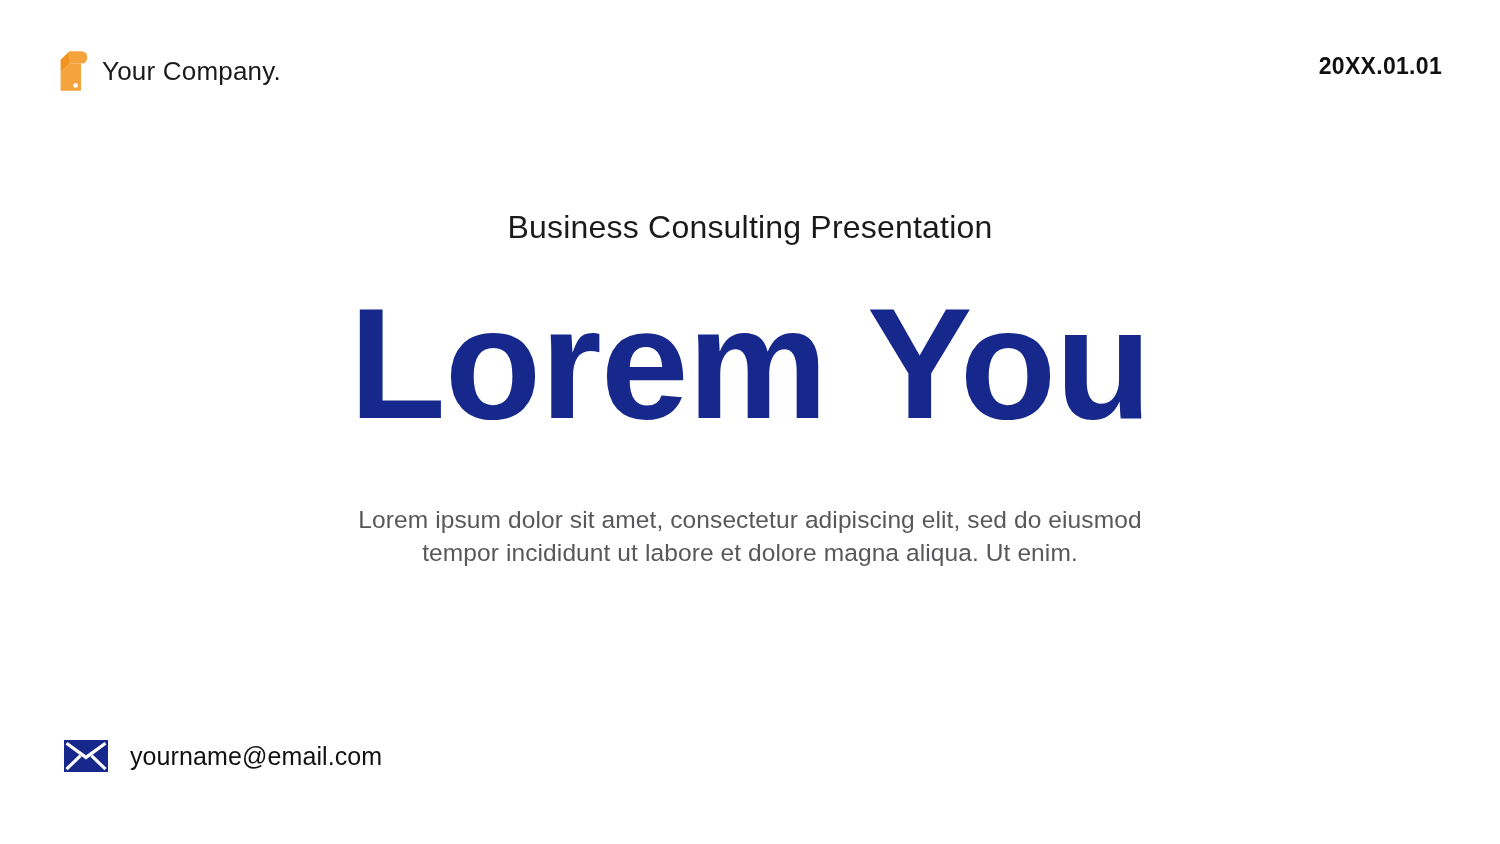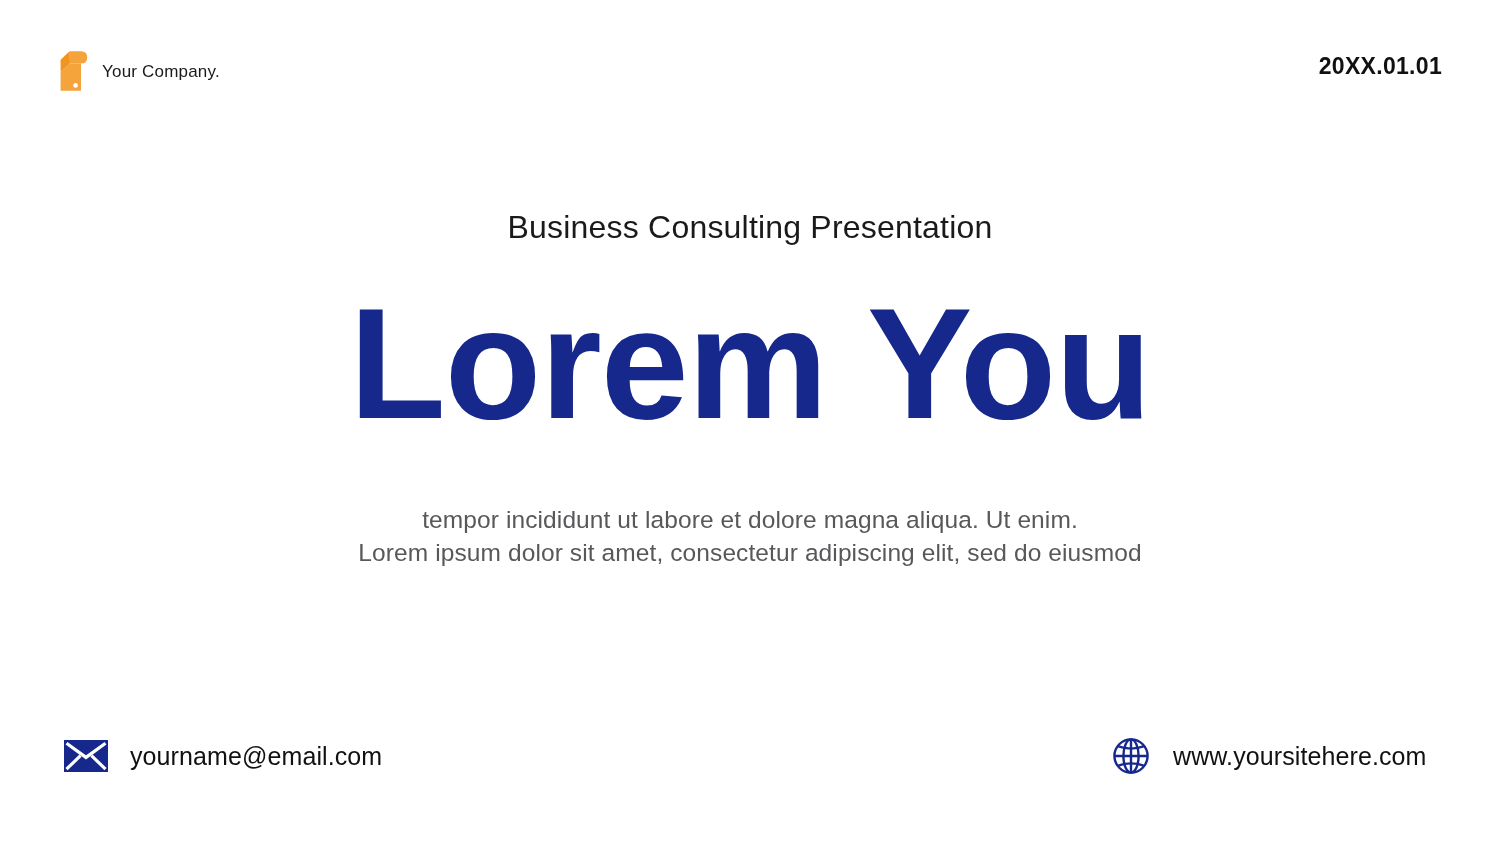--- a/index.html
+++ b/index.html
@@ -38,21 +38,21 @@
     gap: 14px;
     height: 48px;
   }
   .brand-logo {
     width: 30px;
     height: 42px;
     display: block;
     flex: 0 0 auto;
   }
   .brand-name {
-    font-size: 17px;
+    font-size: 26px;
     font-weight: 400;
     color: #1a1a1a;
     letter-spacing: 0.2px;
     white-space: nowrap;
     line-height: 1;
   }
   .slide-date {
     position: absolute;
     right: 58px;
     top: 8px;
@@ -153,44 +153,31 @@
       <span class="brand-name">Your Company.</span>
     </div>
 
     <div class="slide-date">20XX.01.01</div>
   </div>
 
   <div class="slide-main">
     <p class="eyebrow">Business Consulting Presentation</p>
     <h1 class="headline">Lorem You</h1>
     <p class="body-copy">
+      <span class="line">Lorem ipsum dolor sit amet, consectetur adipiscing elit, sed do eiusmod</span>
       <span class="line">tempor incididunt ut labore et dolore magna aliqua. Ut enim.</span>
-      <span class="line">Lorem ipsum dolor sit amet, consectetur adipiscing elit, sed do eiusmod</span>
     </p>
   </div>
 
   <div class="slide-footer">
 
     <div class="contact contact-email">
       <svg class="contact-icon mail" viewBox="0 0 44 32" aria-hidden="true">
         <rect x="0" y="0" width="44" height="32" fill="#16288c"></rect>
         <path d="M2.5 3.2 L22 17.4 L41.5 3.2" fill="none" stroke="#ffffff" stroke-width="3.2"></path>
         <path d="M2.5 29.2 L16.5 15.6 M41.5 29.2 L27.5 15.6" fill="none" stroke="#ffffff" stroke-width="3.2"></path>
       </svg>
       <span class="contact-text">yourname@email.com</span>
     </div>
 
-    <div class="contact contact-site">
-      <svg class="contact-icon" viewBox="0 0 40 40" aria-hidden="true">
-        <g stroke="#16288c" stroke-width="2.4" fill="none">
-          <circle cx="20" cy="20" r="16.6"></circle>
-          <ellipse cx="20" cy="20" rx="7.6" ry="16.6"></ellipse>
-          <line x1="3.4" y1="20" x2="36.6" y2="20"></line>
-          <path d="M6.6 10.2 Q20 15.0 33.4 10.2"></path>
-          <path d="M6.6 29.8 Q20 25.0 33.4 29.8"></path>
-          <line x1="20" y1="3.4" x2="20" y2="36.6"></line>
-        </g>
-      </svg>
-      <span class="contact-text">www.yoursitehere.com</span>
-    </div>
   </div>
 
 </div>
 
 </body></html>

